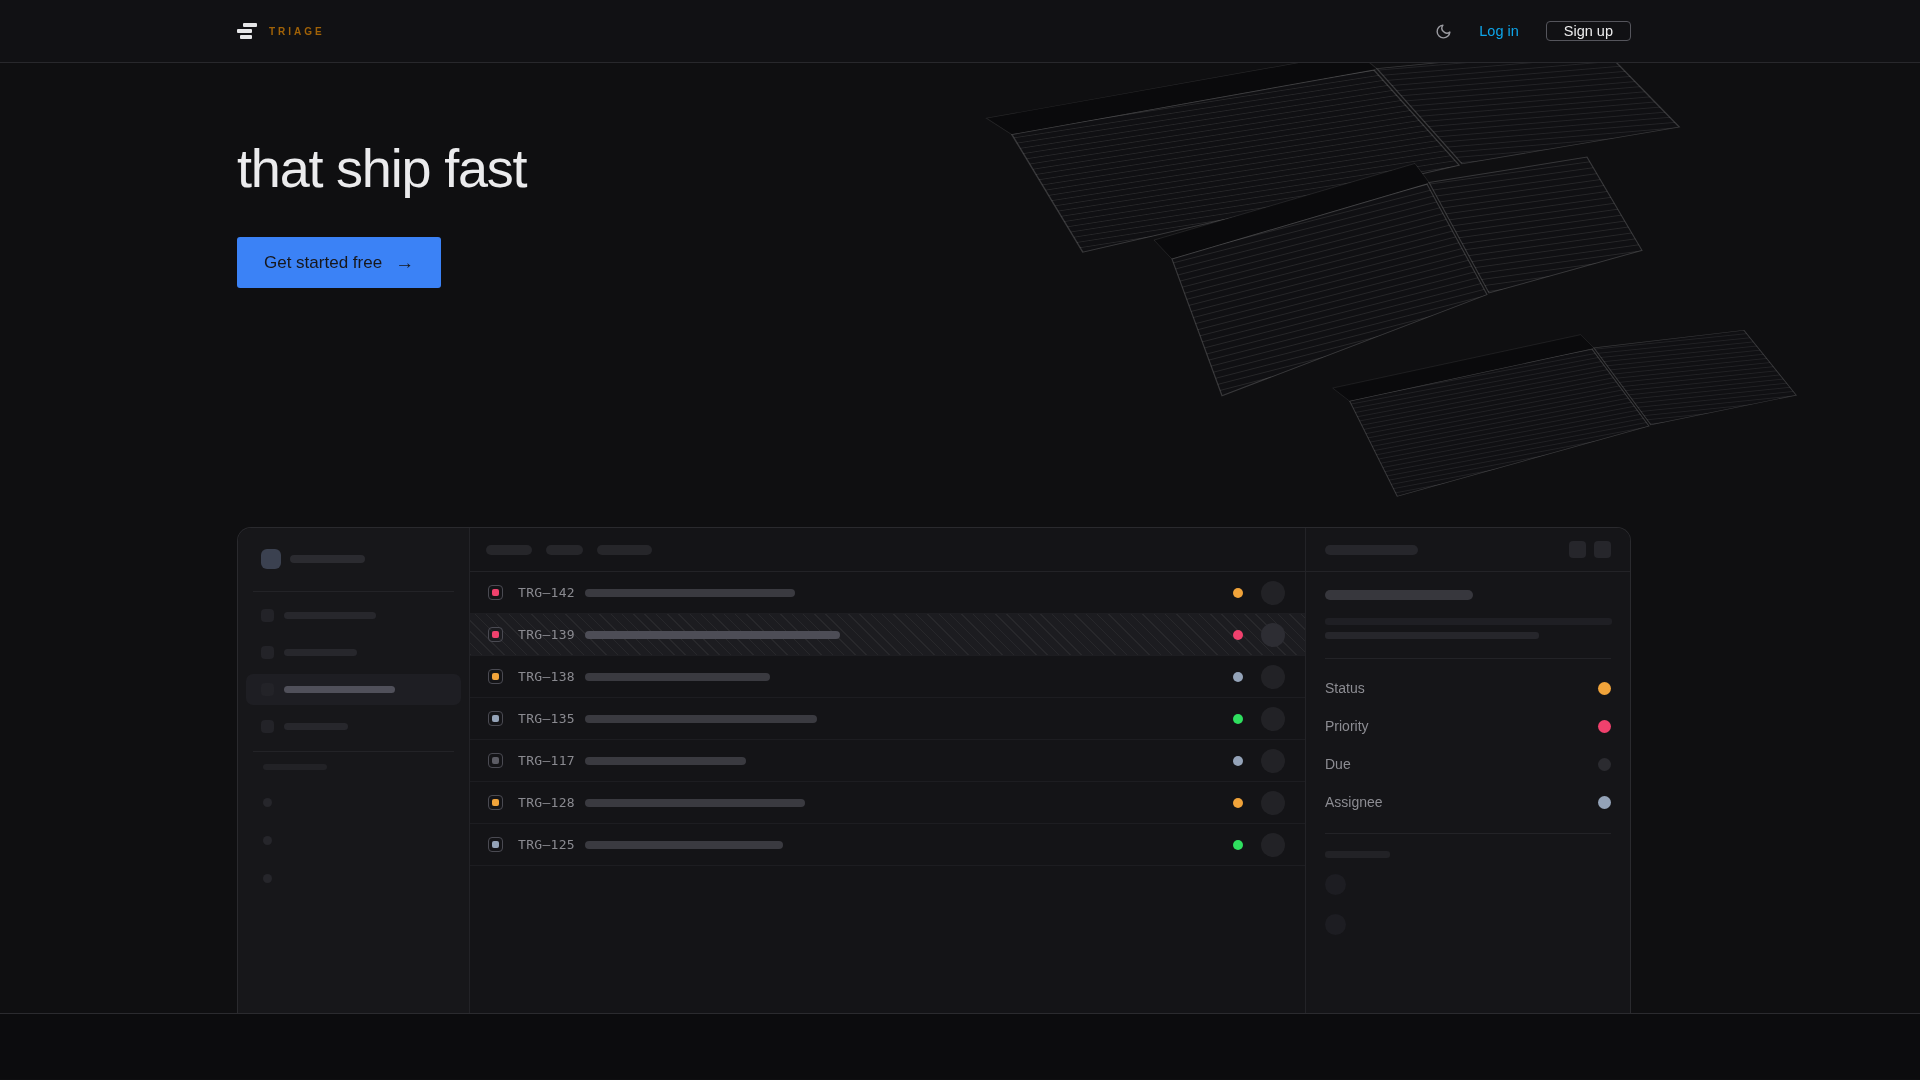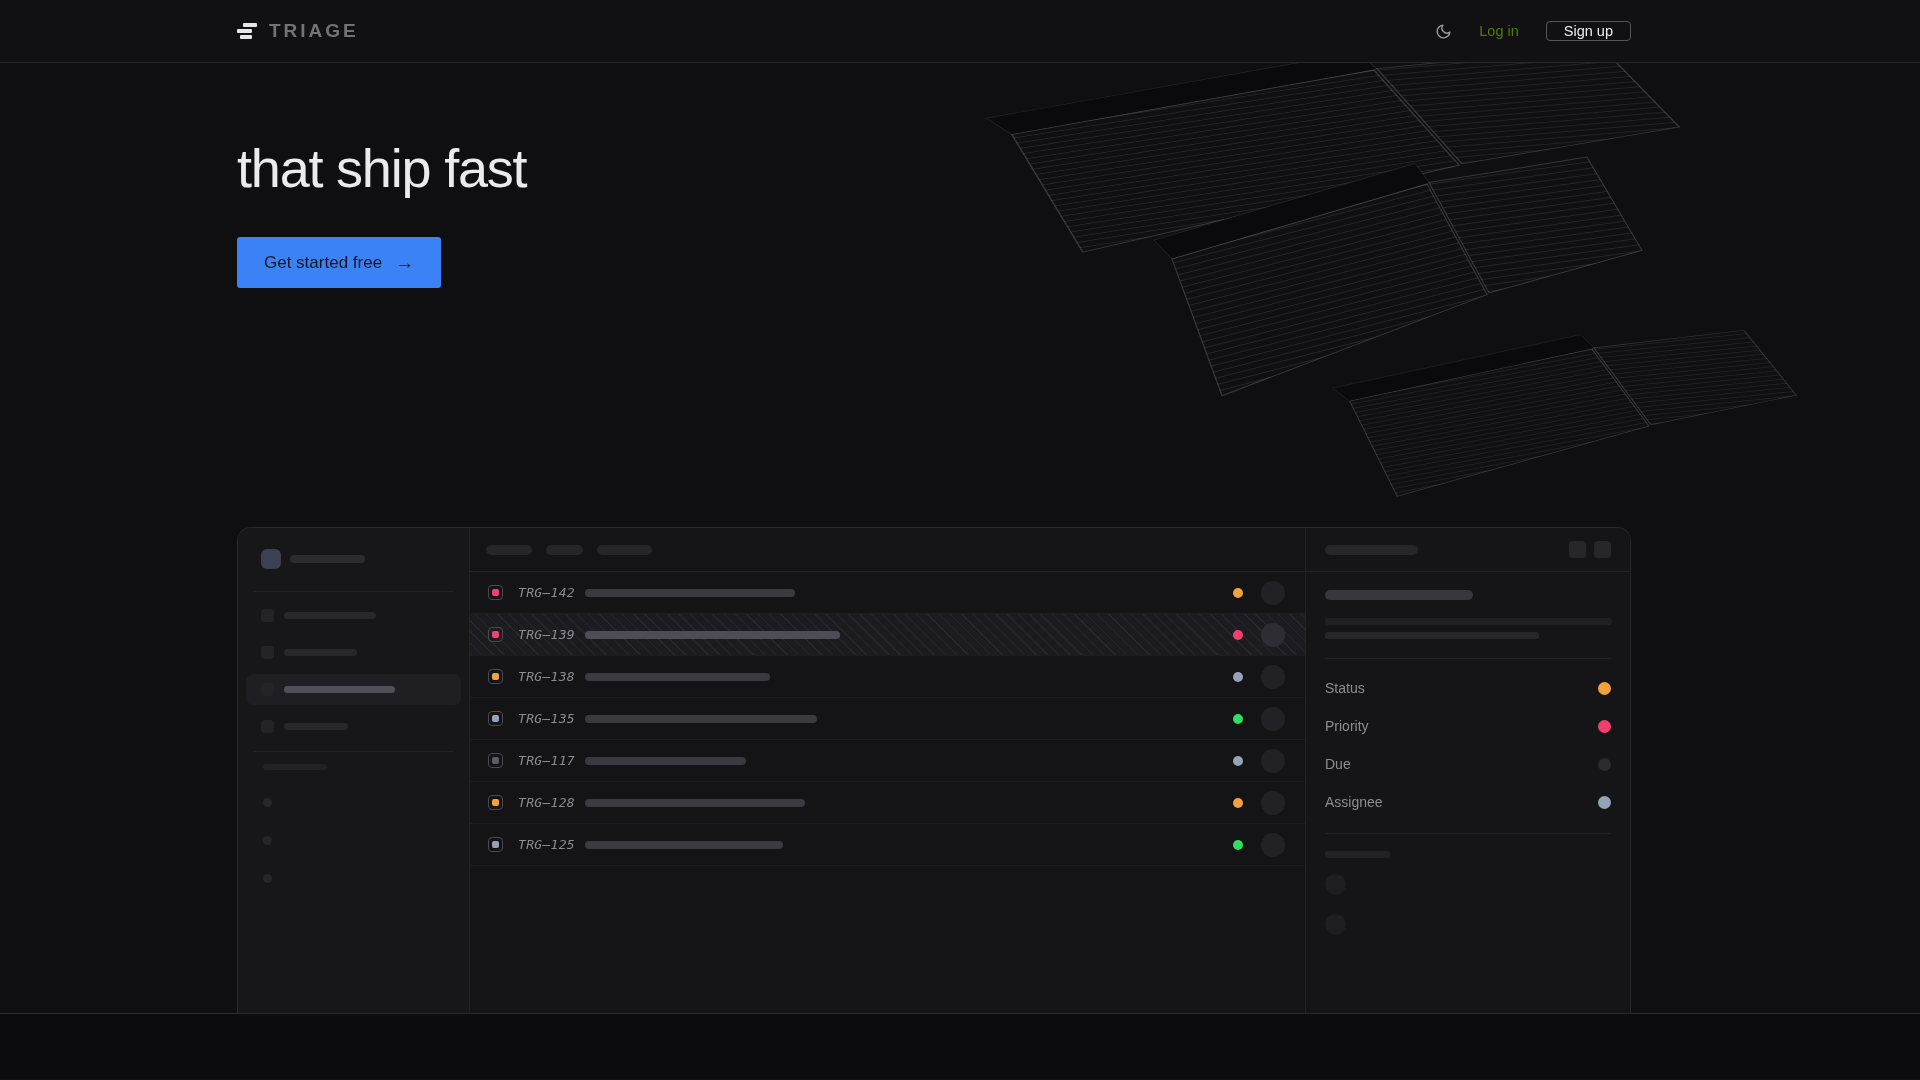--- a/index.html
+++ b/index.html
@@ -9,24 +9,24 @@
   
   .header { height:63px; display:flex; align-items:center;
             padding:0 289px 0 237px; background:#111114;
             border-bottom:1px solid #28282c; position:relative; z-index:5; }
   .logo { display:flex; align-items:center; gap:11px; }
   .logo-bars { display:flex; flex-direction:column; gap:2.5px; width:21px; }
   .logo-bars i { display:block; height:3.5px; border-radius:1px; background:#e6e6e8; }
   .logo-bars i:nth-child(1){ width:14px; margin-left:6px; }
   .logo-bars i:nth-child(2){ width:15px; }
   .logo-bars i:nth-child(3){ width:12px; margin-left:3px; }
-  .brand { font-size:19px; font-weight:bold; letter-spacing:3px; color:#737373; }
+  .brand { font-size:10px; font-weight:bold; letter-spacing:3px; color:#a16207; }
   .nav { margin-left:auto; display:flex; align-items:center; gap:27px; }
   .moon-btn { background:none; border:none; cursor:pointer; display:flex; align-items:center; }
-  .login { font-size:14.5px; color:#4d7c0f; background:none; border:none; cursor:pointer; }
+  .login { font-size:14.5px; color:#0ea5e9; background:none; border:none; cursor:pointer; }
   .signup { font-size:14.5px; color:#ededee; background:none; border:1px solid #55555c;
             border-radius:4px; padding:1px 17px; cursor:pointer; }
 
   
   .hero { position:relative; height:951px; background:#0f0f11;
           border-bottom:1px solid #2b2b2f; overflow:hidden; }
   .deco { position:absolute; left:0; top:0; pointer-events:none; }
   .hero-inner { position:absolute; left:237px; top:0; z-index:2; }
   h1 { margin-top:74px; font-size:54px; line-height:63px; font-weight:500;
        letter-spacing:-1.2px; color:#ebebed; }
@@ -72,21 +72,21 @@
   .row { height:42px; display:flex; align-items:center; padding:0 20px 0 18px;
          border-bottom:1px solid #1d1d21; flex-shrink:0; }
   .row.selected { background-color:#1c1c20;
       background-image:repeating-linear-gradient(45deg,
         rgba(255,255,255,0.05) 0px, rgba(255,255,255,0.05) 1px,
         transparent 1px, transparent 8px); }
   .issue-icon { width:15px; height:15px; border-radius:4px; border:1.5px solid #4a4a52;
                 display:flex; align-items:center; justify-content:center; flex-shrink:0; }
   .issue-icon b { width:7px; height:7px; border-radius:2px; background:var(--icon-c,#555); }
   .issue-id { margin-left:15px; width:67px; font-family:"DejaVu Sans Mono", monospace;
-              font-size:13px; letter-spacing:0.3px; color:#8a8a90;font-style:italic; }
+              font-size:13px; letter-spacing:0.3px; color:#8a8a90; }
   .issue-title { height:8px; border-radius:4px; background:#3a3a40; }
   .row.selected .issue-title { background:#4d4d56; }
   .row-right { margin-left:auto; display:flex; align-items:center; }
   .status-dot { width:10px; height:10px; border-radius:50%; background:var(--dot-c,#555); }
   .row-avatar { width:24px; height:24px; border-radius:50%; background:#222226; margin-left:18px; }
   .row.selected .row-avatar { background:#2d2d33; }
 
   
   .detail { width:324px; background:#151518; padding:0 19px; flex-shrink:0; }
   .detail-head { height:44px; display:flex; align-items:center;

